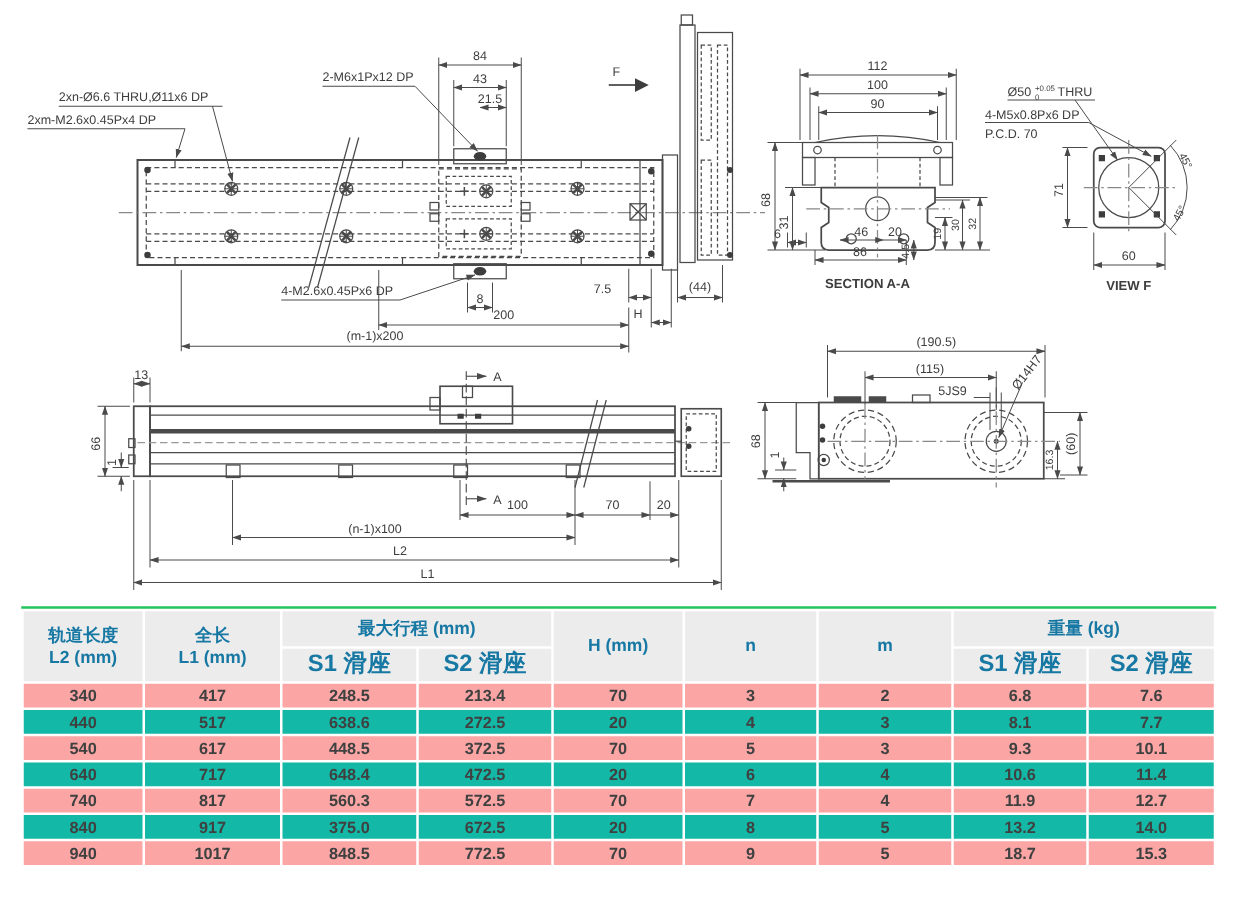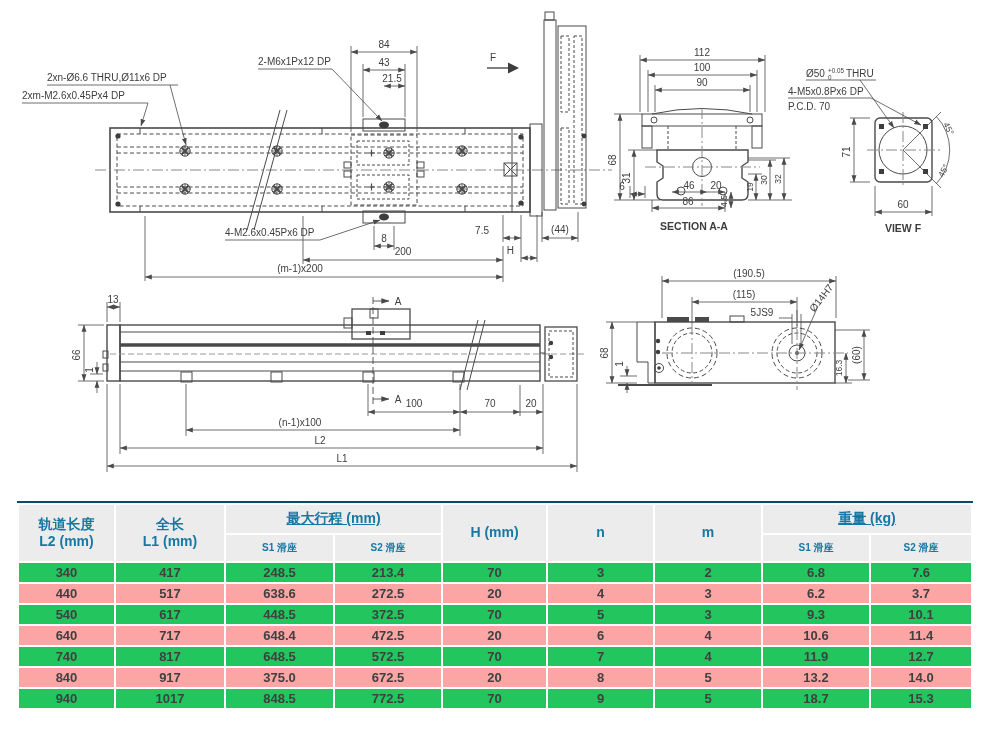--- a/index.html
+++ b/index.html
@@ -4,30 +4,30 @@
 <style>
   html,body{margin:0;padding:0;background:#fff;}
   .page{position:relative;width:988px;height:729px;background:#fff;overflow:hidden;
         font-family:"Liberation Sans","DejaVu Sans",sans-serif;}
   svg text{font-family:"Liberation Sans","DejaVu Sans",sans-serif;fill:#3d3d3d;}
   .lbl{font-size:10px;}
   .sm{font-size:8.5px;}
   .cap{font-size:10.5px;font-weight:bold;}
   .tiny{font-size:6.3px;}
   
-  .tblwrap{position:absolute;left:17px;top:501px;width:956px;border-top:2px solid #0c4a6e;}
+  .tblwrap{position:absolute;left:17px;top:485px;width:956px;border-top:2px solid #22c55e;}
   table.spec{border-collapse:separate;border-spacing:2px;width:100%;table-layout:fixed;}
   table.spec th{background:#ececec;color:#1678a3;font-weight:bold;font-size:14px;
                 padding:1px 0;line-height:1.25;vertical-align:middle;}
-  table.spec th.sub{font-size:10px;height:24px;}
-  table.spec th.grp{height:26px;vertical-align:middle;text-decoration:underline;}
+  table.spec th.sub{font-size:19px;height:24px;}
+  table.spec th.grp{height:26px;vertical-align:middle;}
   table.spec td{text-align:center;font-size:13px;font-weight:bold;color:#3f4040;
                 height:19px;line-height:19px;padding:0;}
-  table.spec tr.odd td{background:#22c55e;}
-  table.spec tr.even td{background:#fca5a5;}
+  table.spec tr.odd td{background:#fca5a5;}
+  table.spec tr.even td{background:#14b8a6;}
 </style>
 </head>
 <body>
 
 <div class="page">
 
 <svg width="990" height="500" viewBox="0 0 990 500">
   <defs>
     <marker id="ar" viewBox="0 0 10 10" markerWidth="9" markerHeight="9" refX="9.5" refY="5" orient="auto-start-reverse">
       <path d="M0 1.6 L10 5 L0 8.4 Z" fill="#4a4a4a"></path>
@@ -452,22 +452,22 @@
             <td>7.6</td>
           </tr>
           <tr class="even">
             <td>440</td>
             <td>517</td>
             <td>638.6</td>
             <td>272.5</td>
             <td>20</td>
             <td>4</td>
             <td>3</td>
-            <td>6.2</td>
-            <td>3.7</td>
+            <td>8.1</td>
+            <td>7.7</td>
           </tr>
           <tr class="odd">
             <td>540</td>
             <td>617</td>
             <td>448.5</td>
             <td>372.5</td>
             <td>70</td>
             <td>5</td>
             <td>3</td>
             <td>9.3</td>
@@ -480,21 +480,21 @@
             <td>472.5</td>
             <td>20</td>
             <td>6</td>
             <td>4</td>
             <td>10.6</td>
             <td>11.4</td>
           </tr>
           <tr class="odd">
             <td>740</td>
             <td>817</td>
-            <td>648.5</td>
+            <td>560.3</td>
             <td>572.5</td>
             <td>70</td>
             <td>7</td>
             <td>4</td>
             <td>11.9</td>
             <td>12.7</td>
           </tr>
           <tr class="even">
             <td>840</td>
             <td>917</td>

